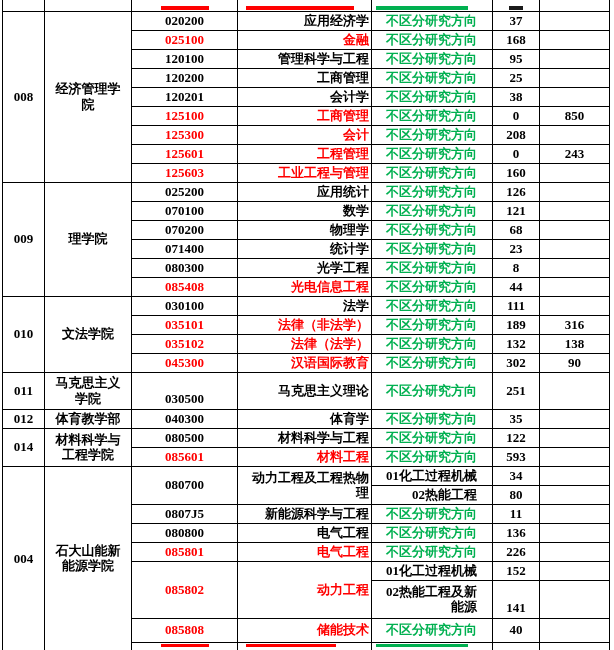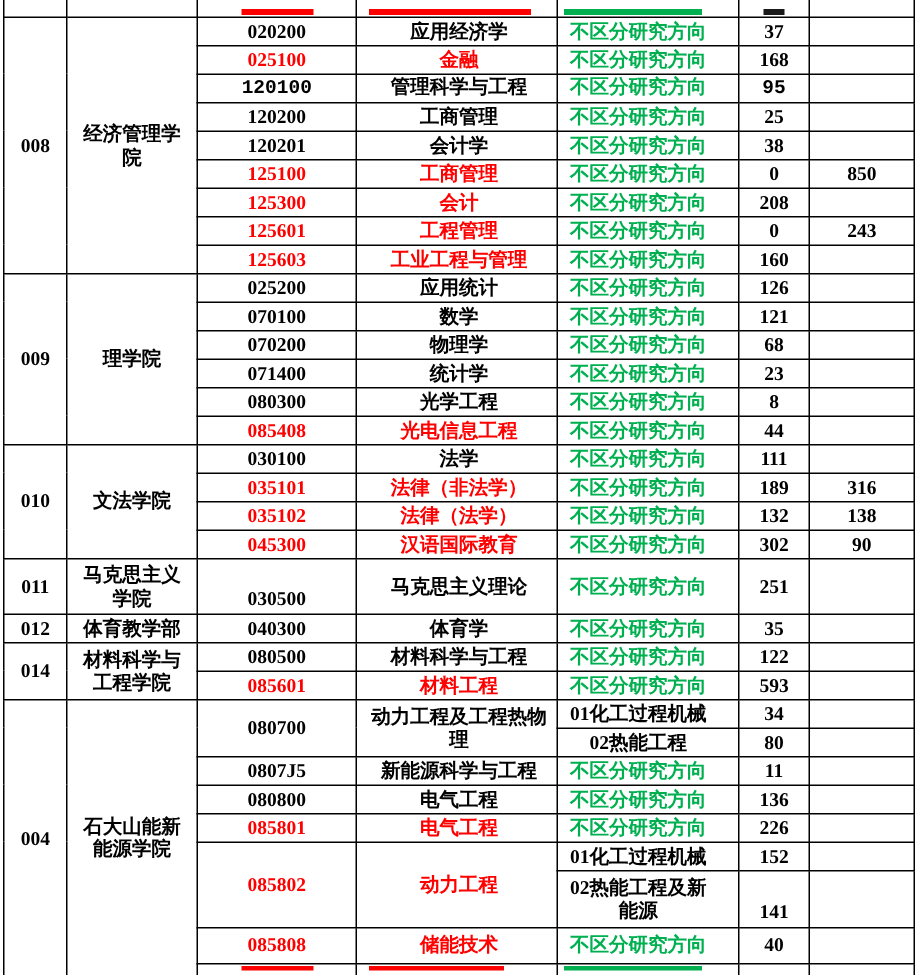--- a/index.html
+++ b/index.html
@@ -15,22 +15,22 @@
     margin-left:2px; width:607px;
   }
   td {
     border:1px solid var(--ink);
     overflow:hidden;
     font-weight:bold; font-size:13px; line-height:1.18;
     color:var(--ink); text-align:center; vertical-align:middle;
     padding:0 2px;
   }
   td.c-school { padding:0 8px; }
-  td.m-name  { text-align:center; padding:0 2px 0 5px; }
-  td.dir     { text-align:center; padding:0 15px 0 2px; }
+  td.m-name  { text-align:right; padding:0 2px 0 5px; }
+  td.dir     { text-align:right; padding:0 15px 0 2px; }
   td.dir.green { color:var(--green); }
   td.red     { color:var(--red); }
   td.vb      { vertical-align:bottom; padding-bottom:2px; }
   td.nb      { border-bottom:0; }
   .sliver { height:4px; }
   .sliver.red   { background:var(--red); }
   .sliver.green { background:var(--green); }
   .sliver.dark  { background:#1a1a1a; }
   tr.partial-top td    { border-top:0; vertical-align:bottom; }
   tr.partial-bottom td { border-bottom:0; vertical-align:top; }
@@ -77,21 +77,21 @@
           <td class="num">37</td>
           <td class="num"></td>
         </tr>
         <tr style="height: 19px;">
           <td class="m-code red">025100</td>
           <td class="m-name red">金融</td>
           <td class="dir green">不区分研究方向</td>
           <td class="num">168</td>
           <td class="num"></td>
         </tr>
-        <tr style="height: 19px; font-family: Liberation Mono, monospace;">
+        <tr style="height: 19px;">
           <td class="m-code">120100</td>
           <td class="m-name">管理科学与工程</td>
           <td class="dir green">不区分研究方向</td>
           <td class="num">95</td>
           <td class="num"></td>
         </tr>
         <tr style="height: 19px; padding-left: 17px;">
           <td class="m-code">120200</td>
           <td class="m-name">工商管理</td>
           <td class="dir green">不区分研究方向</td>

